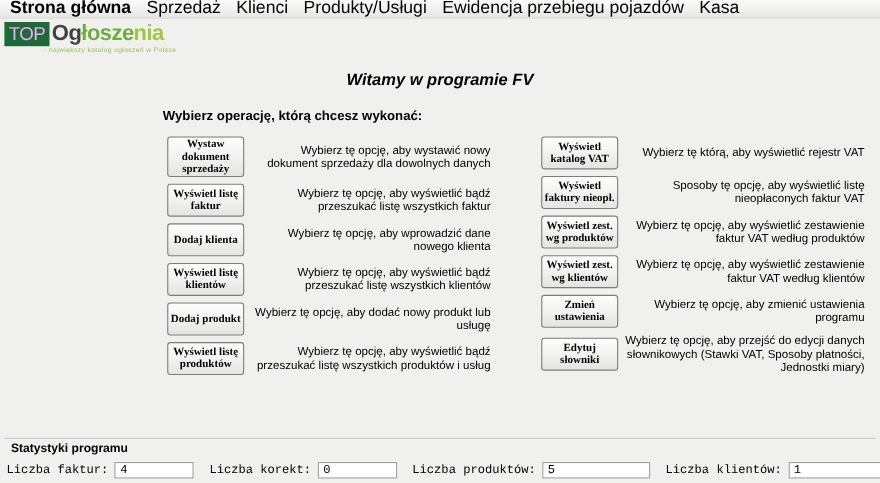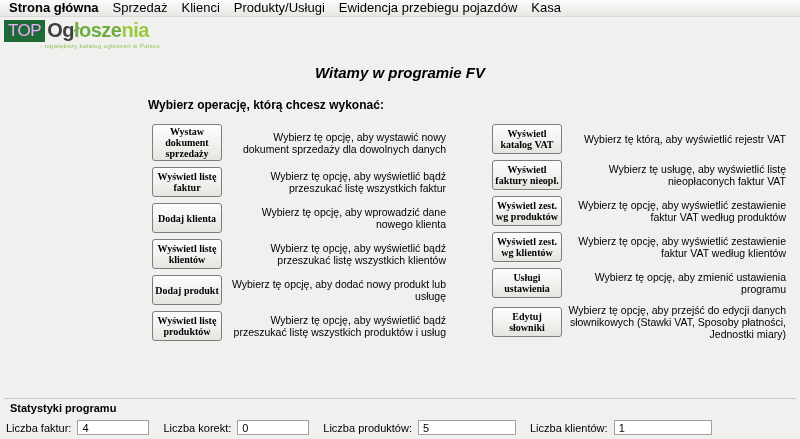--- a/index.html
+++ b/index.html
@@ -21,21 +21,21 @@
   .menubar {
     height: 17px;
     background: linear-gradient(to bottom, #fbfbfa 0%, #efefed 60%, #e6e6e3 100%);
     border-bottom: 1px solid #d8d8d4;
     display: flex;
     align-items: center;
     padding-left: 2px;
     box-sizing: border-box;
   }
   .menubar .mi {
-    font-size: 13px;
+    font-size: 16px;
     padding: 1px 7px 2px 7px;
     white-space: nowrap;
     line-height: 13px;
   }
   .menubar .mi.bold { font-weight: bold; }
 
   
   .logo-wrap {
     position: absolute;
     left: 4px;
@@ -150,20 +150,21 @@
     font-weight: bold;
   }
   .stats-row {
     position: absolute;
     left: 6px;
     top: 420px;
     width: 790px;
     display: flex;
     align-items: flex-start;
     font-size: 11px;
+    font-family: Liberation Mono, monospace;
   }
   .stat-item { display: flex; align-items: center; margin-right: 14px; }
   .stat-name { margin-right: 6px; white-space: nowrap; }
   .stat-field {
     width: 72px;
     height: 15px;
     border: 1px solid #a0a0a0;
     background: #ffffff;
     font-size: 11px;
     line-height: 15px;
@@ -220,32 +221,32 @@
   </div>
 </div>
 
 <div class="col col-right">
   <div class="op-row">
     <div class="op-btn">Wyświetl katalog VAT</div>
     <div class="op-desc">Wybierz tę którą, aby wyświetlić rejestr VAT</div>
   </div>
   <div class="op-row">
     <div class="op-btn">Wyświetl faktury nieopł.</div>
-    <div class="op-desc">Wybierz tę usługę, aby wyświetlić listę nieopłaconych faktur VAT</div>
+    <div class="op-desc">Sposoby tę opcję, aby wyświetlić listę nieopłaconych faktur VAT</div>
   </div>
   <div class="op-row">
     <div class="op-btn">Wyświetl zest. wg produktów</div>
     <div class="op-desc">Wybierz tę opcję, aby wyświetlić zestawienie faktur VAT według produktów</div>
   </div>
   <div class="op-row">
     <div class="op-btn">Wyświetl zest. wg klientów</div>
     <div class="op-desc">Wybierz tę opcję, aby wyświetlić zestawienie faktur VAT według klientów</div>
   </div>
   <div class="op-row">
-    <div class="op-btn">Usługi ustawienia</div>
+    <div class="op-btn">Zmień ustawienia</div>
     <div class="op-desc">Wybierz tę opcję, aby zmienić ustawienia programu</div>
   </div>
   <div class="op-row">
     <div class="op-btn">Edytuj słowniki</div>
     <div class="op-desc">Wybierz tę opcję, aby przejść do edycji danych słownikowych (Stawki VAT, Sposoby płatności, Jednostki miary)</div>
   </div>
 </div>
 
 <div class="stats-sep"></div>
 <div class="stats-label">Statystyki programu</div>

